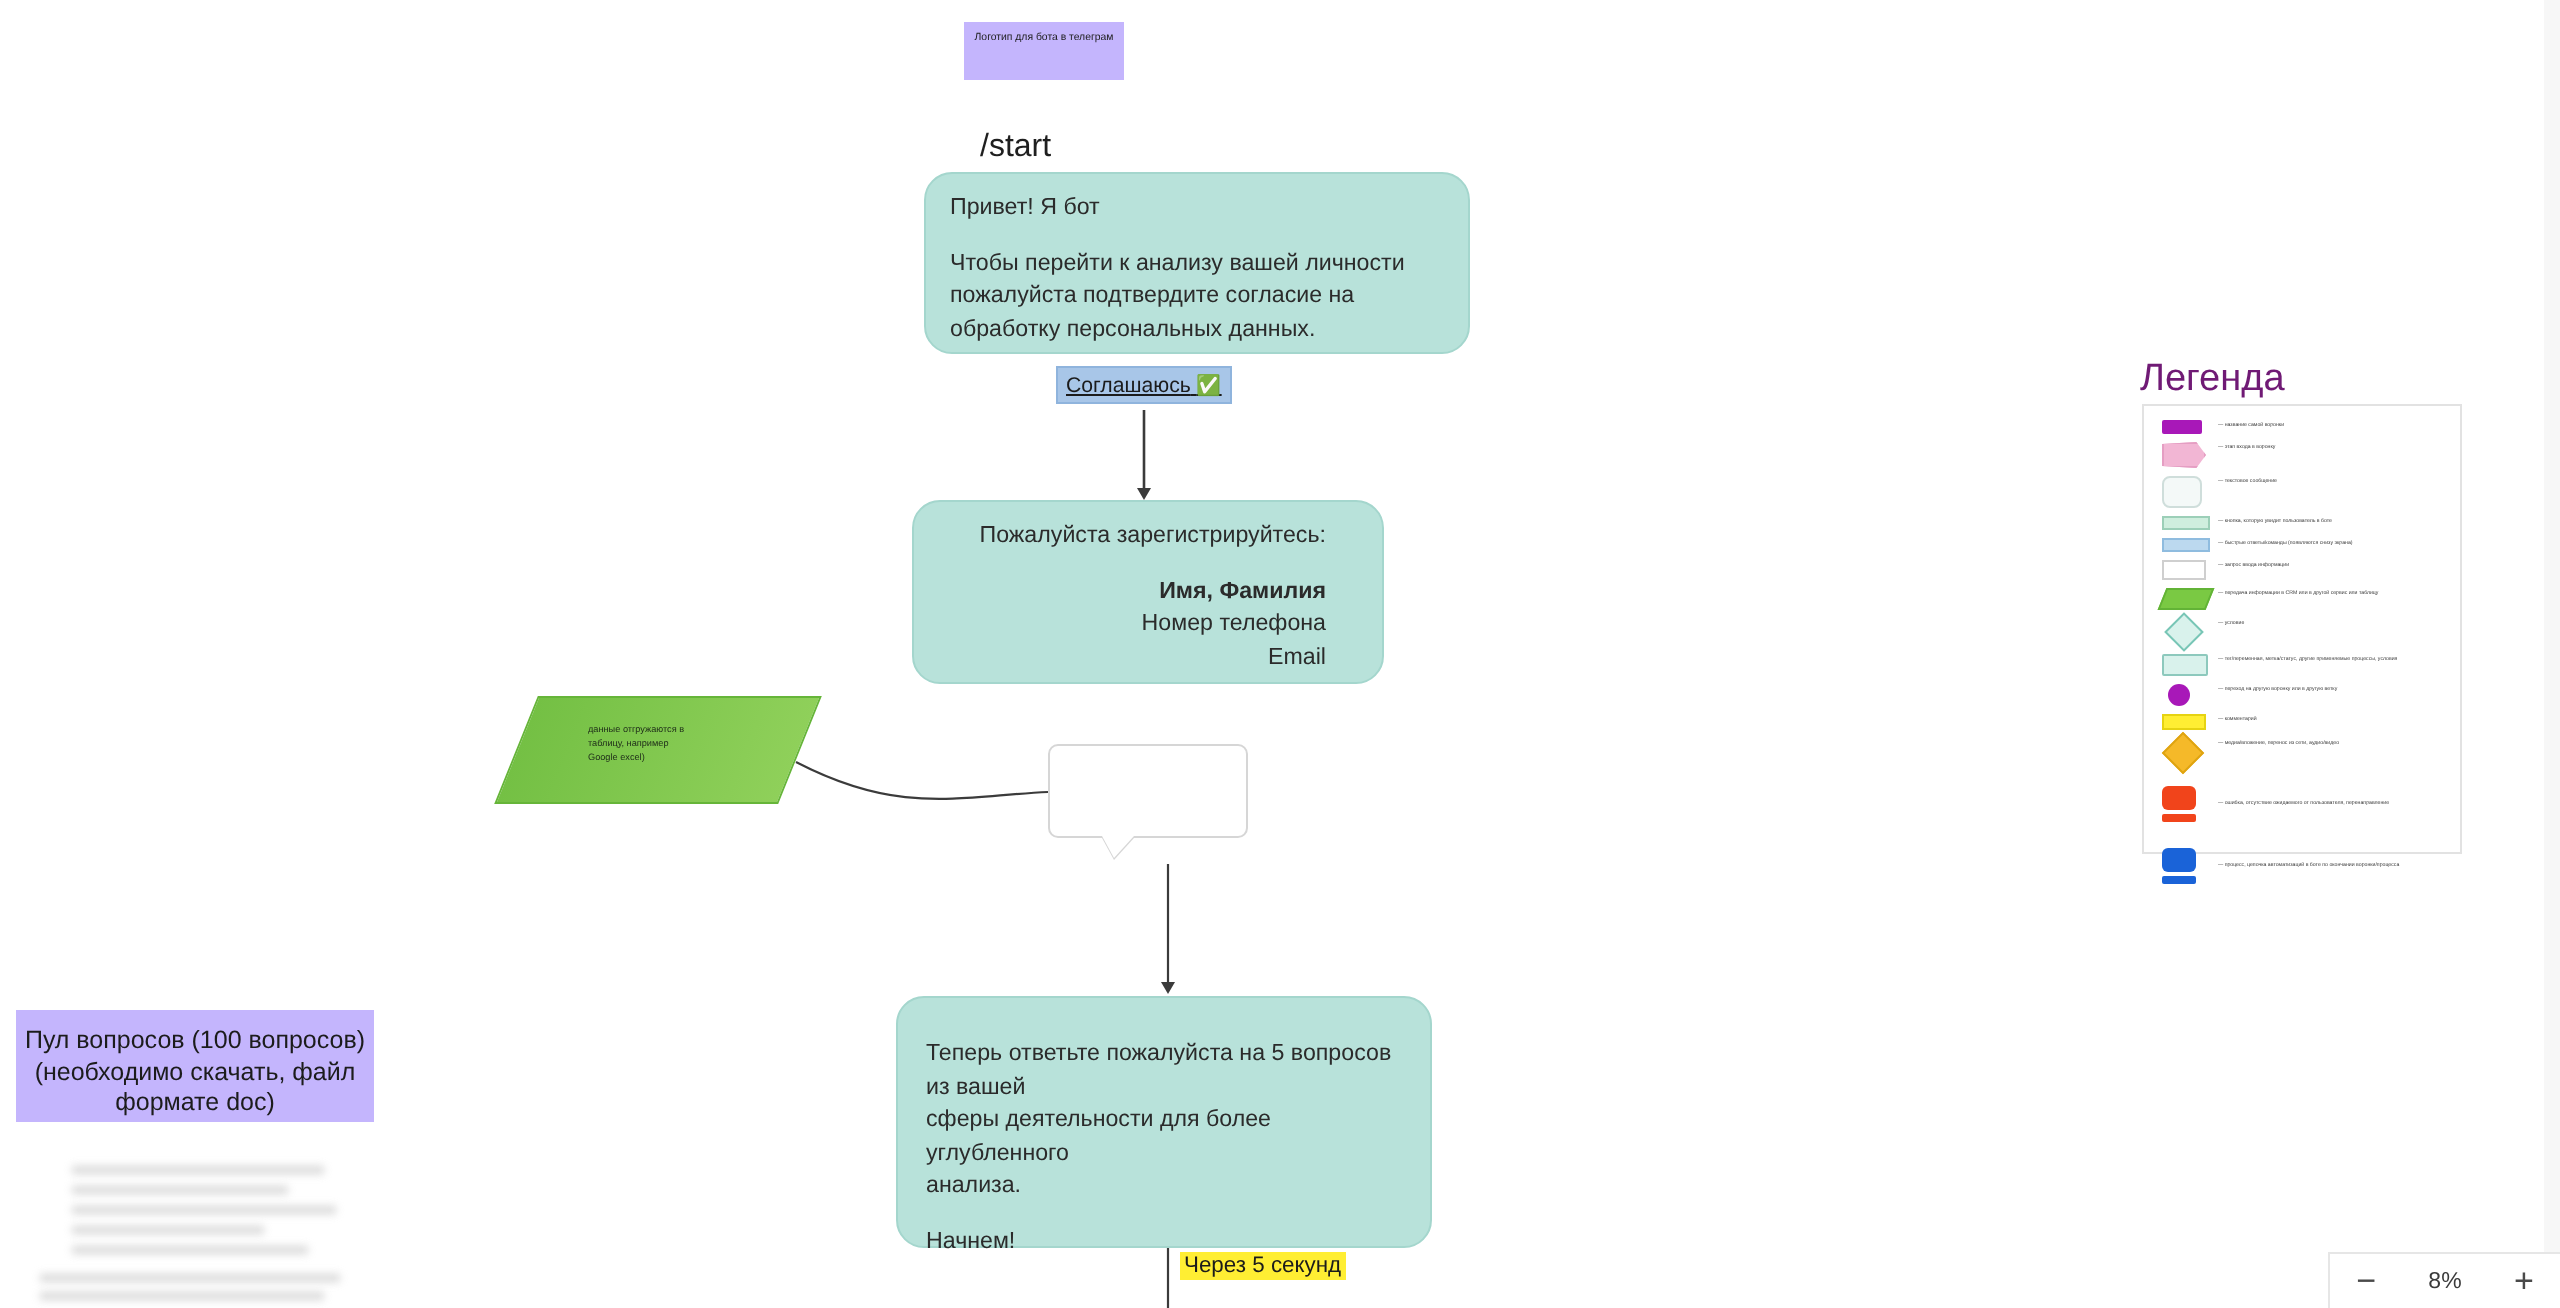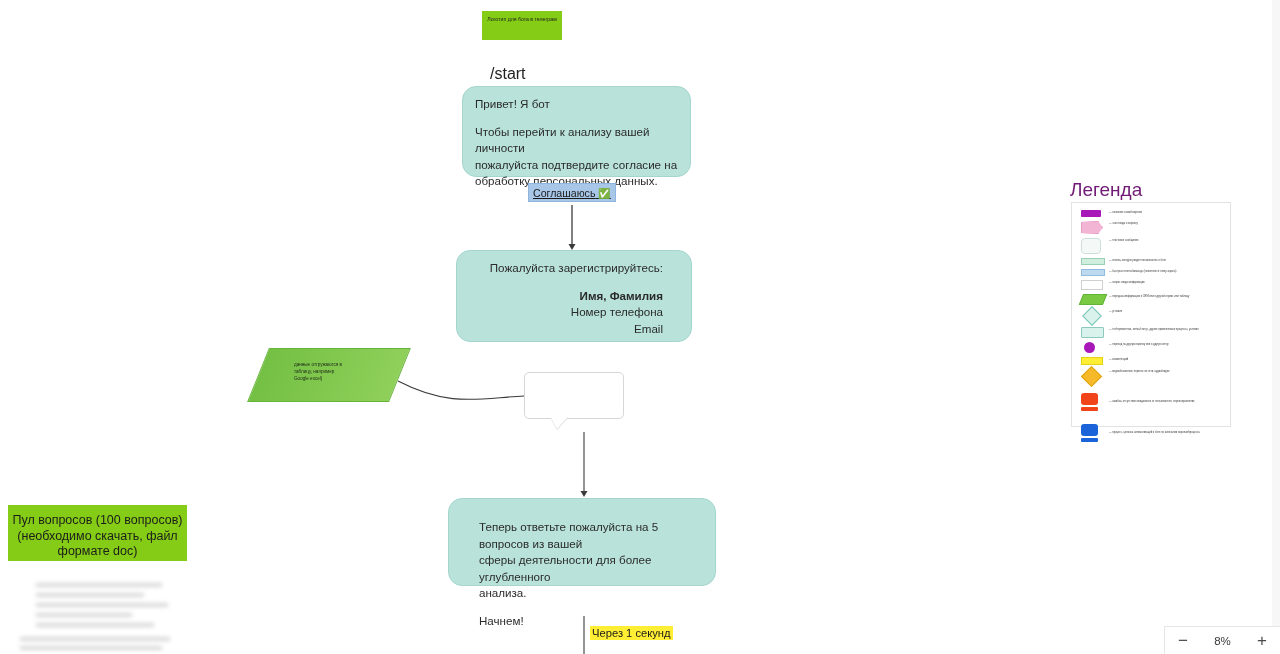--- a/index.html
+++ b/index.html
@@ -16,21 +16,21 @@
     width: 1280px;
     height: 654px;
     background: #ffffff;
   }
 
   
   .abs { position: absolute; }
 
   
   .note {
-    background: #84cc16;
+    background: #c4b5fd;
     color: #1c1c1c;
     text-align: center;
     line-height: 1.25;
     box-sizing: border-box;
   }
   .note-top {
     left: 482px; top: 11px;
     width: 80px; height: 29px;
     font-size: 5.2px;
     padding: 5px 3px;
@@ -53,33 +53,33 @@
     color: #2b2b2b;
     box-sizing: border-box;
     font-size: 11.6px;
     line-height: 1.43;
   }
   .msg p { margin: 0; }
   .msg .gap { height: 11px; }
 
   #msg-welcome {
     left: 462px; top: 86px;
-    width: 229px; height: 91px;
+    width: 273px; height: 91px;
     padding: 9px 12px;
   }
   #msg-register {
     left: 456px; top: 250px;
     width: 236px; height: 92px;
     padding: 9px 28px;
     text-align: right;
   }
   #msg-questions {
     left: 448px; top: 498px;
-    width: 268px; height: 88px;
-    padding: 20px 30px;
+    width: 268px; height: 126px;
+    padding: 20px 14px;
   }
   .bold { font-weight: bold; }
 
   
   #start-title {
     left: 490px; top: 65px;
     width: 156px;
     text-align: left;
     font-size: 16px;
     color: #1f1f1f;
@@ -336,21 +336,21 @@
 
   <div class="abs msg" id="msg-questions">
     <p>Теперь ответьте пожалуйста на 5 вопросов из вашей</p>
     <p>сферы деятельности для более углубленного</p>
     <p>анализа.</p>
     <div class="gap"></div>
     <p>Начнем!</p>
   </div>
 
   <div class="abs" id="time-label">
-    <span>Через 1 секунд</span>
+    <span>Через 5 секунд</span>
   </div>
 
   <div class="abs" id="legend-title">
     <span>Легенда</span>
   </div>
 
   <div class="abs" id="legend-panel">
 
     <div class="leg-row">
       <span class="leg-ico-wrap">

